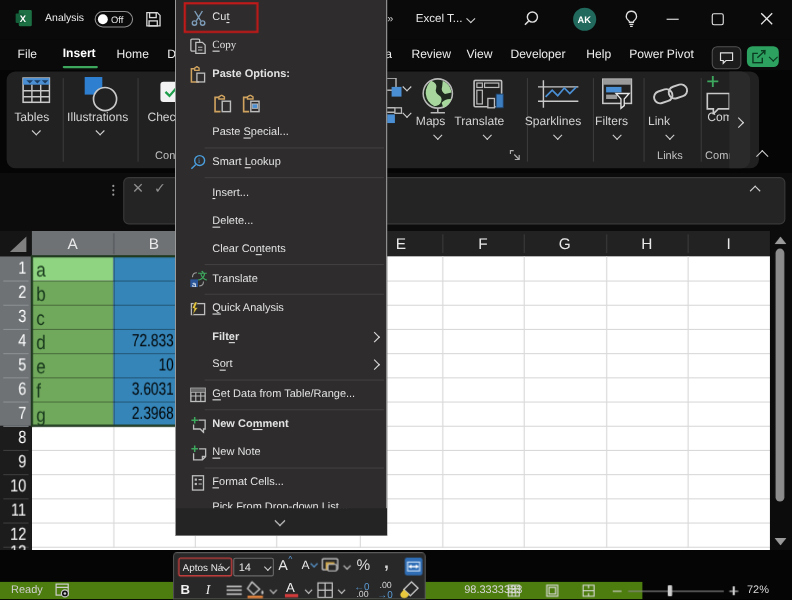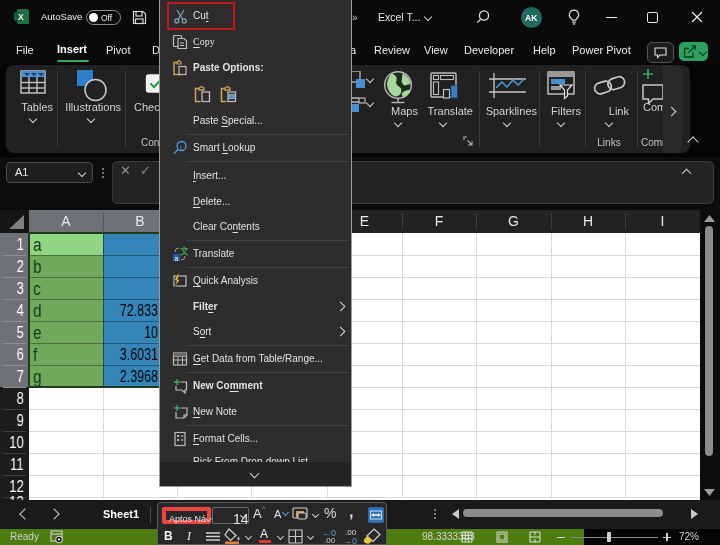--- a/index.html
+++ b/index.html
@@ -5,40 +5,40 @@
   html,body{margin:0;padding:0;background:#000;}
   #app{position:relative;width:720px;height:545px;background:#050505;overflow:hidden;
        font-family:"Liberation Sans",sans-serif;}
   .txt,.mi,.rlab,.glab,.colhdr,.rowhdr{will-change:transform;}
   .abs{position:absolute;}
   .txt{position:absolute;white-space:nowrap;}
   
   .chv{position:absolute;width:5px;height:5px;border-left:1.3px solid #cfcfcf;border-bottom:1.3px solid #cfcfcf;transform:rotate(-45deg);}
   .chvr{position:absolute;width:6px;height:6px;border-left:1.2px solid #d8d8d8;border-bottom:1.2px solid #d8d8d8;transform:rotate(-135deg);}
   .sep{position:absolute;width:1px;background:#3a3a3a;}
-  .rlab{position:absolute;color:#d2d2d2;font-size:11px;text-align:right;white-space:nowrap;}
+  .rlab{position:absolute;color:#d2d2d2;font-size:11px;text-align:left;white-space:nowrap;}
   .glab{position:absolute;color:#c2c2c2;font-size:10px;text-align:center;white-space:nowrap;}
   .mi{position:absolute;left:33px;color:#e2e2e2;font-size:10px;white-space:nowrap;}
   .msep{position:absolute;left:26px;right:2px;height:1px;background:#413f3f;}
   .colhdr{position:absolute;top:0;color:#e8e8e8;font-size:14px;text-align:center;}
   .rowhdr{position:absolute;right:5px;color:#fff;font-size:11px;}
   u{text-decoration:underline;text-underline-offset:1.5px;}
 </style>
 </head>
 <body>
 <div id="app">
 
   <div class="abs" id="titlebar" style="left:0;top:0;width:720px;height:36px;background:#0a0a0a;">
 
     <svg class="abs" style="left:14px;top:9px;" width="15" height="15" viewBox="0 0 15 15">
       <rect x="3" y="0" width="12" height="15" rx="1.5" fill="#1d7044"></rect>
       <rect x="0" y="3.2" width="8" height="8.6" rx="1" fill="#13603a"></rect>
       <text x="4" y="10.6" font-size="8.5" fill="#fff" font-family="Liberation Sans" font-weight="bold">X</text>
     </svg>
-    <div class="txt" style="left:41px;top:11px;color:#ececec;font-size:9.5px;">AutoSave</div>
+    <div class="txt" style="left:41px;top:11px;color:#ececec;font-size:9.5px;">Analysis</div>
 
     <div class="abs" style="left:86px;top:10px;width:33px;height:13px;border:1px solid #8f8f8f;border-radius:8px;background:#0a0a0a;">
       <div class="abs" style="left:2px;top:2px;width:9px;height:9px;border-radius:50%;background:#fff;"></div>
       <div class="txt" style="left:14px;top:2px;color:#e8e8e8;font-size:8.5px;">Off</div>
     </div>
 
     <svg class="abs" style="left:132px;top:10px;" width="15" height="15" viewBox="0 0 15 15">
       <path d="M1.5 1.5 h9.5 l2.5 2.5 v9.5 h-12 z" fill="none" stroke="#d8d8d8" stroke-width="1.2"></path>
       <rect x="4" y="1.5" width="6" height="4.5" fill="none" stroke="#d8d8d8" stroke-width="1.2"></rect>
       <rect x="3.5" y="9" width="7.5" height="4.5" fill="none" stroke="#d8d8d8" stroke-width="1.2"></rect>
@@ -67,21 +67,21 @@
     <svg class="abs" style="left:691px;top:11px;" width="12" height="12" viewBox="0 0 12 12">
       <line x1="1" y1="1" x2="11" y2="11" stroke="#e8e8e8" stroke-width="1.2"></line>
       <line x1="11" y1="1" x2="1" y2="11" stroke="#e8e8e8" stroke-width="1.2"></line>
     </svg>
   </div>
 
   <div class="abs" id="tabrow" style="left:0;top:36px;width:720px;height:28px;background:#0a0a0a;">
     <div class="txt" style="left:16px;top:8px;color:#ececec;font-size:11px;">File</div>
     <div class="txt" style="left:57px;top:7px;color:#fff;font-size:11px;font-weight:bold;">Insert</div>
     <div class="abs" style="left:57px;top:24px;width:32px;height:2.4px;background:#3da75e;border-radius:1px;"></div>
-    <div class="txt" style="left:106px;top:8px;color:#ececec;font-size:11px;">Pivot</div>
+    <div class="txt" style="left:106px;top:8px;color:#ececec;font-size:11px;">Home</div>
     <div class="txt" style="left:152px;top:8px;color:#ececec;font-size:11px;">Draw</div>
     <div class="txt" style="left:333px;top:8px;color:#ececec;font-size:11px;">Data</div>
     <div class="txt" style="left:374px;top:8px;color:#ececec;font-size:11px;">Review</div>
     <div class="txt" style="left:424px;top:8px;color:#ececec;font-size:11px;">View</div>
     <div class="txt" style="left:464px;top:8px;color:#ececec;font-size:11px;">Developer</div>
     <div class="txt" style="left:533px;top:8px;color:#ececec;font-size:11px;">Help</div>
     <div class="txt" style="left:572px;top:8px;color:#ececec;font-size:11px;">Power Pivot</div>
 
     <div class="abs" style="left:647px;top:6px;width:25px;height:19px;border:1px solid #525252;border-radius:5px;background:#1c1c1c;">
       <svg class="abs" style="left:6px;top:4px;" width="13" height="12" viewBox="0 0 13 12">
@@ -215,24 +215,20 @@
     <div class="abs" style="left:689px;top:74px;width:7px;height:7px;border-left:1.4px solid #cfcfcf;border-bottom:1.4px solid #cfcfcf;transform:rotate(135deg);"></div>
   </div>
 
   <div class="abs" id="fxrow" style="left:0;top:157px;width:720px;height:53px;background:#0c0c0c;">
 
     <div class="abs" style="left:112px;top:4px;width:602px;height:43px;background:#242424;border:1px solid #3a3a3a;border-radius:5px;box-sizing:border-box;"></div>
     <div class="txt" style="left:120px;top:6px;color:#8f8f8f;font-size:13px;">✕</div>
     <div class="txt" style="left:140px;top:6px;color:#8f8f8f;font-size:13px;">✓</div>
     <div class="abs" style="left:683px;top:13px;width:6px;height:6px;border-left:1.3px solid #cfcfcf;border-bottom:1.3px solid #cfcfcf;transform:rotate(135deg);"></div>
 
-    <div class="abs" style="left:6px;top:5px;width:87px;height:21px;background:#1e1e1e;border:1px solid #4a4a4a;border-radius:4px;box-sizing:border-box;">
-      <div class="txt" style="left:8px;top:3px;color:#f0f0f0;font-size:11px;">A1</div>
-      <div class="chv" style="left:72px;top:7px;"></div>
-    </div>
 
     <div class="abs" style="left:102px;top:11px;width:2px;height:2px;background:#9a9a9a;border-radius:50%;"></div>
     <div class="abs" style="left:102px;top:15px;width:2px;height:2px;background:#9a9a9a;border-radius:50%;"></div>
     <div class="abs" style="left:102px;top:19px;width:2px;height:2px;background:#9a9a9a;border-radius:50%;"></div>
   </div>
 
   <div class="abs" id="sheet" style="left:0;top:210px;width:714px;height:288px;">
 
     <div class="abs" style="left:0;top:0;width:29px;height:23px;background:#151515;">
       <svg width="29" height="23">
@@ -343,38 +339,20 @@
   <div class="abs" style="left:700px;top:210px;width:20px;height:290px;background:#0c0c0c;">
     <svg class="abs" style="left:4px;top:5px;" width="11" height="7">
         <path d="M5.5 0 L11 7 L0 7 Z" fill="#9a9a9a"></path>
       </svg>
     <div class="abs" style="left:4.5px;top:16px;width:8px;height:230px;background:#8c8c8c;border-radius:4px;"></div>
     <svg class="abs" style="left:4px;top:279px;" width="11" height="7">
         <path d="M5.5 7 L11 0 L0 0 Z" fill="#9a9a9a"></path>
       </svg>
   </div>
 
-  <div class="abs" id="tabbar" style="left:0;top:500px;width:720px;height:29px;background:#1a1a1a;">
-    <div class="abs" style="left:21px;top:10px;width:7px;height:7px;border-left:1.4px solid #c9c9c9;border-bottom:1.4px solid #c9c9c9;transform:rotate(45deg);"></div>
-    <div class="abs" style="left:50px;top:10px;width:7px;height:7px;border-left:1.4px solid #c9c9c9;border-bottom:1.4px solid #c9c9c9;transform:rotate(225deg);"></div>
-    <div class="txt" style="left:103px;top:8px;color:#fff;font-size:11px;font-weight:bold;">Sheet1</div>
-    <div class="abs" style="left:150px;top:7px;width:1px;height:16px;background:#4a4a4a;"></div>
-
-    <div class="abs" style="left:434px;top:9px;width:2px;height:2px;background:#9a9a9a;border-radius:50%;"></div>
-    <div class="abs" style="left:434px;top:13px;width:2px;height:2px;background:#9a9a9a;border-radius:50%;"></div>
-    <div class="abs" style="left:434px;top:17px;width:2px;height:2px;background:#9a9a9a;border-radius:50%;"></div>
-
-    <svg class="abs" style="left:452px;top:9px;" width="7" height="10">
-        <path d="M7 0 L0 5 L7 10 Z" fill="#c9c9c9"></path>
-      </svg>
-    <div class="abs" style="left:463px;top:9px;width:200px;height:8px;background:#8c8c8c;border-radius:4px;"></div>
-    <svg class="abs" style="left:691px;top:9px;" width="7" height="10">
-        <path d="M0 0 L7 5 L0 10 Z" fill="#c9c9c9"></path>
-      </svg>
-  </div>
 
   <div class="abs" id="statusbar" style="left:0;top:529px;width:584px;height:16px;background:#4d7c0f;">
     <div class="txt" style="left:10px;top:2px;color:#cfcfcf;font-size:10px;">Ready</div>
     <svg class="abs" style="left:50px;top:1px;" width="14" height="14" viewBox="0 0 14 14">
       <rect x="1" y="1" width="11" height="10" fill="none" stroke="#cfcfcf" stroke-width="1.1"></rect>
       <line x1="1" y1="4" x2="12" y2="4" stroke="#cfcfcf" stroke-width="1.1"></line>
       <circle cx="9" cy="9.5" r="3.2" fill="#111" stroke="#cfcfcf" stroke-width="1.1"></circle>
       <circle cx="9" cy="9.5" r="1.2" fill="#cfcfcf"></circle>
     </svg>
     <div class="txt" style="left:389px;top:2px;color:#d6d6d6;font-size:10px;margin-left:33px;">98.3333333</div>
@@ -393,26 +371,26 @@
     <div class="abs" style="left:557px;top:7.5px;width:8px;height:1.2px;background:#cfcfcf;"></div>
     <div class="abs" style="left:571px;top:7.5px;width:87px;height:1px;background:#8a8a8a;"></div>
     <div class="abs" style="left:607px;top:3px;width:4px;height:10px;background:#cfcfcf;border-radius:1px;"></div>
     <div class="abs" style="left:663px;top:7.5px;width:8px;height:1.2px;background:#cfcfcf;"></div>
     <div class="abs" style="left:663px;top:4px;width:1.2px;height:8px;background:#cfcfcf;margin-left:3.4px;"></div>
     <div class="txt" style="left:679px;top:2px;color:#d6d6d6;font-size:10px;">72%</div>
   </div>
 
   <div class="abs" id="minitb" style="left:157px;top:502px;width:230px;height:43px;background:#282828;border:1px solid #5a5a5a;border-radius:4px 4px 0 0;box-sizing:border-box;">
 
-    <div class="abs" style="left:4px;top:4px;width:49px;height:17px;border:4px solid #ef4444;border-radius:2px;box-sizing:border-box;">
+    <div class="abs" style="left:4px;top:4px;width:49px;height:17px;border:1px solid #ef4444;border-radius:2px;box-sizing:border-box;">
       <div class="txt" style="left:3px;top:3px;color:#e8e8e8;font-size:9px;">Aptos Ná</div>
       <div class="chv" style="left:40px;top:5px;width:4px;height:4px;"></div>
     </div>
     <div class="abs" style="left:54px;top:4px;width:37px;height:17px;border:1px solid #6a6a6a;border-radius:2px;box-sizing:border-box;">
-      <div class="txt" style="left:20px;top:3px;color:#e8e8e8;font-size:14px;">14</div>
+      <div class="txt" style="left:4px;top:3px;color:#e8e8e8;font-size:10px;">14</div>
       <div class="chv" style="left:28px;top:5px;width:4px;height:4px;"></div>
     </div>
     <div class="txt" style="left:95px;top:3px;color:#e8e8e8;font-size:13px;">A</div>
     <div class="txt" style="left:104px;top:1px;color:#5b9bd5;font-size:8px;">^</div>
     <div class="txt" style="left:116px;top:5px;color:#e8e8e8;font-size:11px;">A</div>
     <div class="abs" style="left:125px;top:7px;width:4px;height:4px;border-left:1.2px solid #5b9bd5;border-bottom:1.2px solid #5b9bd5;transform:rotate(-45deg);"></div>
     <svg class="abs" style="left:134px;top:4px;" width="18" height="15" viewBox="0 0 18 15">
       <rect x="1" y="1" width="14" height="10" rx="1" fill="none" stroke="#d0d0d0" stroke-width="1.1"></rect>
       <rect x="4" y="4" width="8" height="7" fill="#caa24a"></rect>
       <rect x="6" y="6" width="8" height="6" rx="1" fill="#282828" stroke="#d0d0d0" stroke-width="1"></rect>

